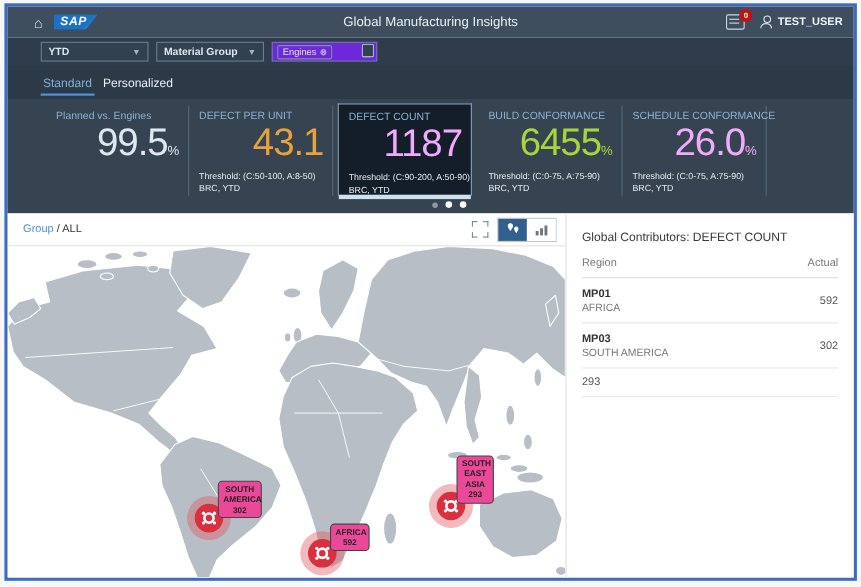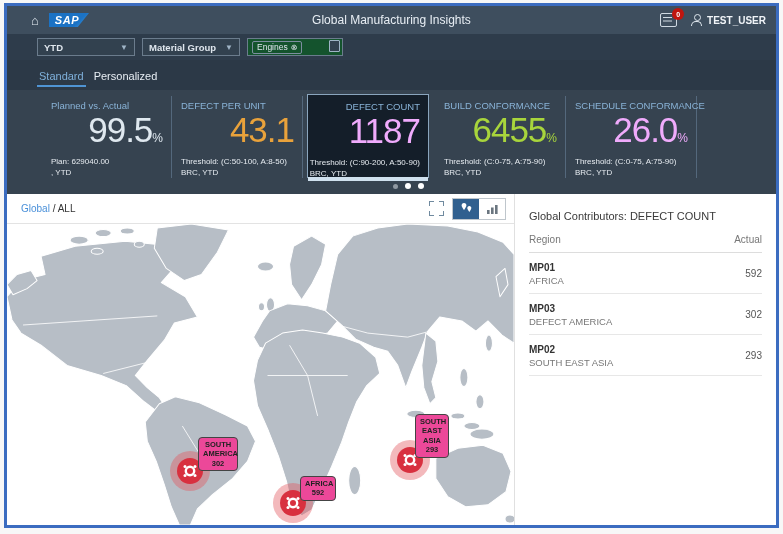--- a/index.html
+++ b/index.html
@@ -17,38 +17,38 @@
   .badge { position:absolute; top:-6px; right:-8px; background:#c0150f; color:#fff; border-radius:50%; width:12px; height:12px; font-size:7px; font-weight:bold; display:flex; align-items:center; justify-content:center; }
   .user { display:flex; align-items:center; gap:5px; color:#f0f4f8; font-size:10px; font-weight:bold; }
   .person { width:11px; height:12px; position:relative; }
   .person:before { content:""; position:absolute; left:3px; top:0; width:5px; height:5px; border:1.3px solid #dfe7ee; border-radius:50%; }
   .person:after { content:""; position:absolute; left:0; bottom:0; width:9px; height:4px; border:1.3px solid #dfe7ee; border-bottom:none; border-radius:5px 5px 0 0; }
 
   
   .fbar { height:26px; background:#2e3c4b; display:flex; align-items:center; gap:7px; padding:0 0 0 30px; flex:0 0 auto; }
   .sel { width:98px; height:18px; border:1px solid #6b7c8d; background:#32414f; color:#dfe6ed; font-size:9.5px; font-weight:bold; display:flex; align-items:center; padding:0 6px; justify-content:space-between; cursor:pointer; }
   .chev { font-size:8px; color:#9fb4c6; }
-  .tokfield { width:96px; height:18px; border:1px solid #6b7c8d; background:#14532d; display:flex; align-items:center; padding:0 4px; justify-content:space-between; }
+  .tokfield { width:96px; height:18px; border:1px solid #6b7c8d; background:#6d28d9; display:flex; align-items:center; padding:0 4px; justify-content:space-between; }
   .token { border:1px solid #7d8ea0; color:#dfe6ed; font-size:8.5px; padding:0 4px; height:13px; display:flex; align-items:center; gap:3px; border-radius:2px; }
   .tok-x { font-size:8px; cursor:pointer; }
   .clip-ic { width:9px; height:10px; border:1.2px solid #9fb4c6; border-radius:1px; position:relative; cursor:pointer; }
   .clip-ic:before { content:""; position:absolute; right:-3px; top:-3px; width:9px; height:10px; border:1.2px solid #9fb4c6; border-radius:1px; background:#32414f; }
 
   
   .tabs { height:30px; background:#2c3947; display:flex; align-items:flex-end; gap:10px; padding:0 0 0 32px; flex:0 0 auto; }
   .tab { font-size:11px; padding-bottom:8px; cursor:pointer; color:#e8eef4; position:relative; }
   .tab.active { color:#7fb0da; }
   .tab.active:after { content:""; position:absolute; left:-2px; right:-2px; bottom:3px; height:2px; background:#4f94d4; }
 
   
   .kstrip { background:#364350; flex:0 0 auto; padding:6px 0 0 34px; }
   .krow { display:flex; height:82px; }
   .tile { width:131px; padding:4px 8px 4px 9px; display:flex; flex-direction:column; border-right:1px solid #54687c; cursor:pointer; position:relative; }
   .tile:first-child { border-left:1px solid transparent; }
-  .tile.selected { background:#141e29; border:1px solid #8aa5bd; border-bottom:none; width:122px; margin:-2px 6px 0 4px; padding-top:6px;align-items:flex-end; }
+  .tile.selected { background:#141e29; border:1px solid #8aa5bd; border-bottom:none; width:122px; margin:-2px 6px 0 4px; padding-top:6px; }
   .tile.selected:after { content:""; position:absolute; left:0; right:0; bottom:-3px; height:4px; background:#cfe0ee; }
   .t-title { font-size:9.5px; color:#89b3d7; white-space:nowrap; }
   .t-val { text-align:right; font-size:35px; line-height:38px; letter-spacing:-1px; white-space:nowrap; }
   .t-suf { font-size:12px; letter-spacing:0; }
   .t-sub { font-size:8px; color:#e6ebf0; line-height:1.35; margin-top:auto; white-space:nowrap; }
   .v-light{color:#dfe8ef}.v-orange{color:#e9a23b}.v-red{color:#f0abfc}.v-green{color:#a8d53c}
   .dots { height:16px; display:flex; align-items:center; justify-content:center; gap:7px; }
   .dot { width:6px; height:6px; border-radius:50%; background:#fff; cursor:pointer; }
   .dot.dim { background:#8f98a1; width:5px; height:5px; }
 
@@ -125,26 +125,22 @@
   </div>
 
   <div class="tabs">
     <div class="tab active">Standard</div>
     <div class="tab">Personalized</div>
   </div>
 
   <div class="kstrip">
     <div class="krow">
       <div class="tile">
-        <div class="t-title">Planned vs. Actual</div>
+        <div class="t-title">Planned vs. Engines</div>
         <div class="t-val v-light"><span>99.5</span><span class="t-suf">%</span></div>
-        <div class="t-sub">
-            <div>Plan: 629040.00</div>
-            <div>, YTD</div>
-          </div>
       </div>
       <div class="tile">
         <div class="t-title">DEFECT PER UNIT</div>
         <div class="t-val v-orange"><span>43.1</span><span class="t-suf"></span></div>
         <div class="t-sub">
             <div>Threshold: (C:50-100, A:8-50)</div>
             <div>BRC, YTD</div>
           </div>
       </div>
       <div class="tile selected">
@@ -177,21 +173,21 @@
       <div class="dot"></div>
       <div class="dot"></div>
     </div>
   </div>
 
   <div class="content">
 
     <div class="mapcol">
       <div class="maptools">
         <div class="crumb">
-          <a>Global</a>
+          <a>Group</a>
           <span>/</span>
           <span>ALL</span>
         </div>
         <div class="tools">
           <div class="expand">
               <b></b>
               <b></b>
               <b></b>
               <b></b>
             </div>
@@ -337,26 +333,22 @@
       <div class="p-row">
         <div>
           <div class="p-code">MP01</div>
           <div class="p-region">AFRICA</div>
         </div>
         <div class="p-val">592</div>
       </div>
       <div class="p-row">
         <div>
           <div class="p-code">MP03</div>
-          <div class="p-region">DEFECT AMERICA</div>
+          <div class="p-region">SOUTH AMERICA</div>
         </div>
         <div class="p-val">302</div>
       </div>
       <div class="p-row">
-        <div>
-          <div class="p-code">MP02</div>
-          <div class="p-region">SOUTH EAST ASIA</div>
-        </div>
         <div class="p-val">293</div>
       </div>
     </div>
   </div>
 </div>
 
 </body></html>

